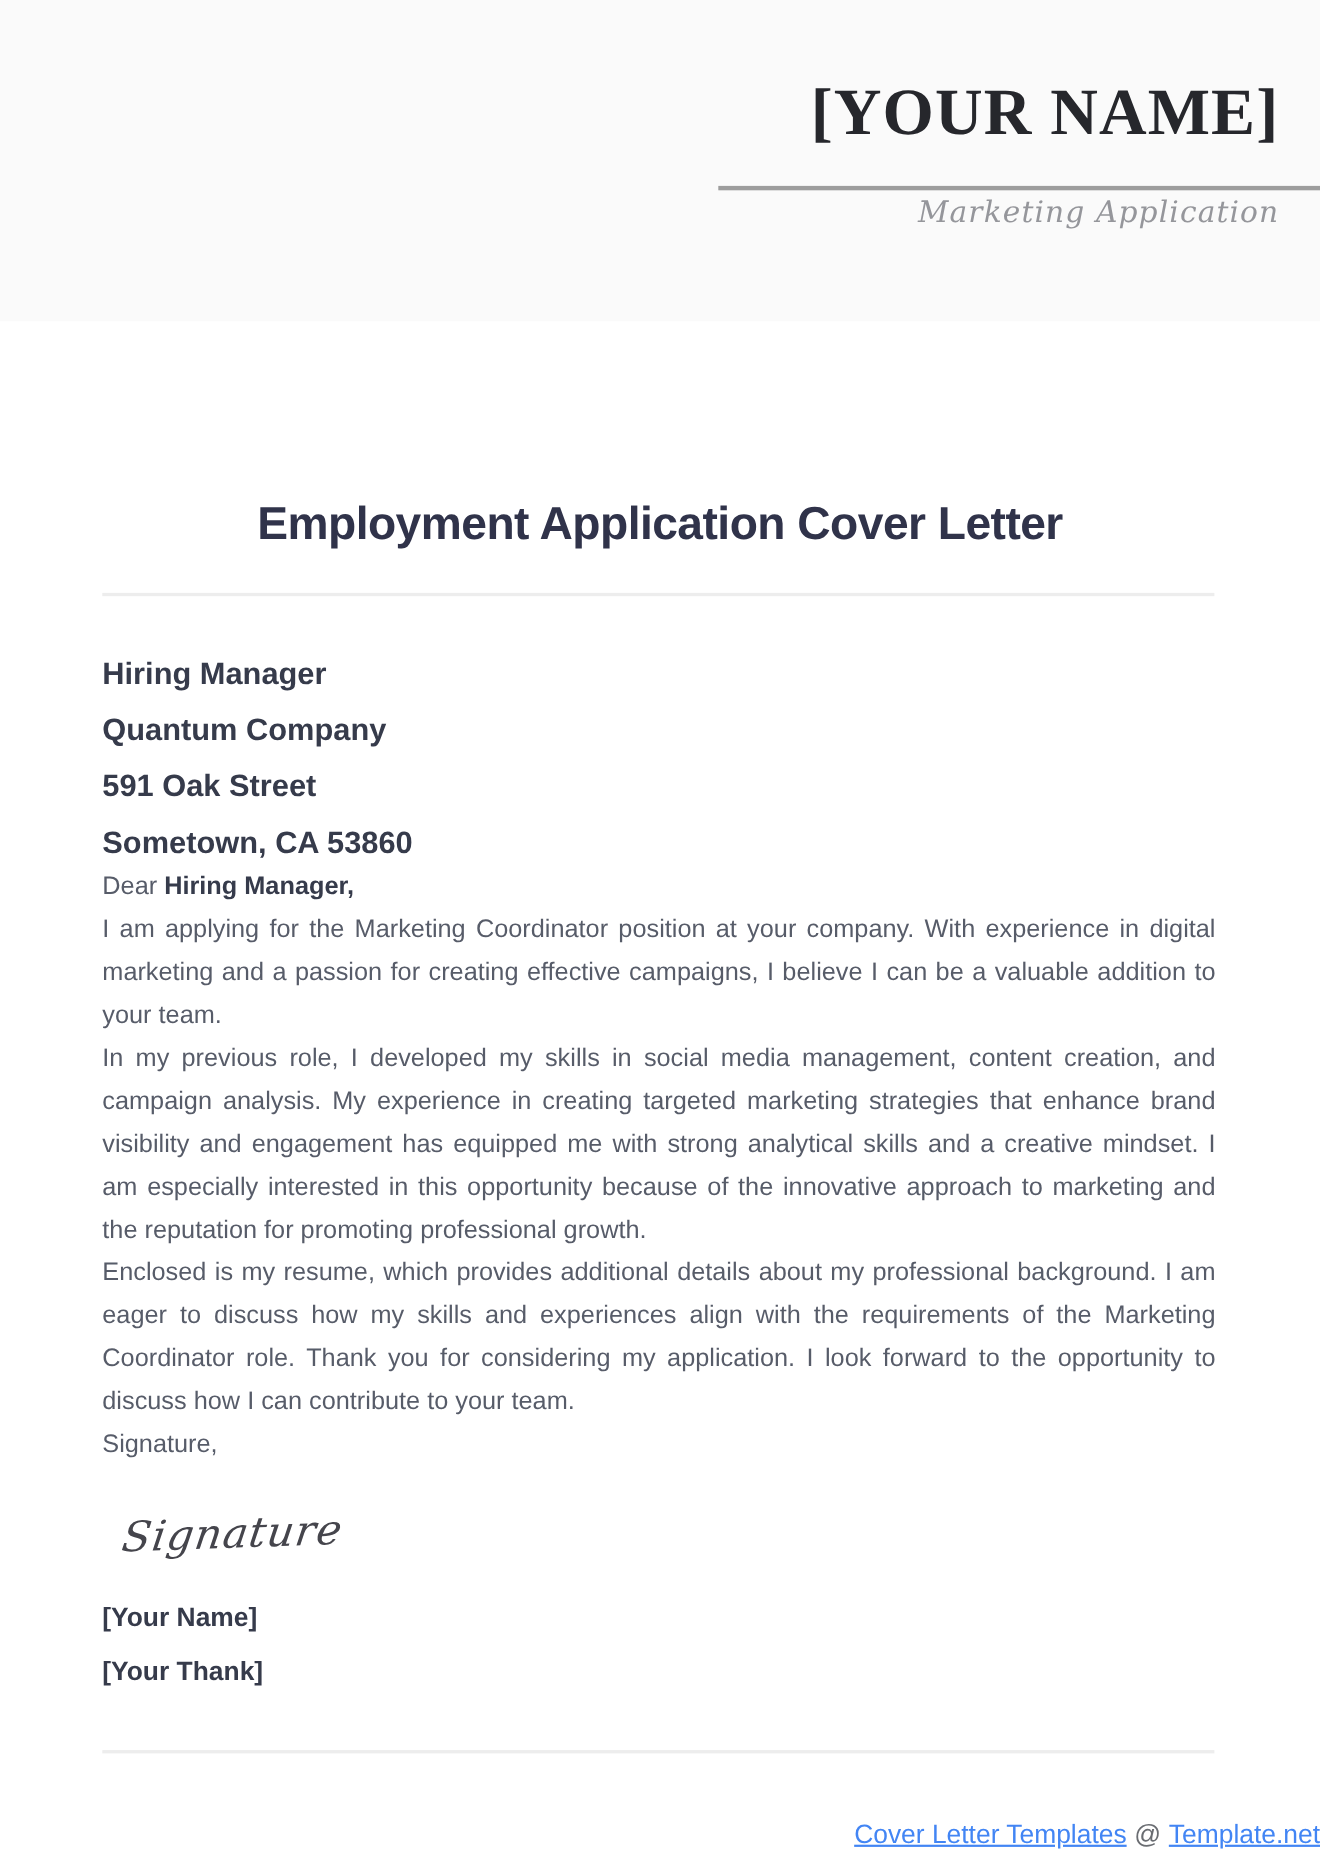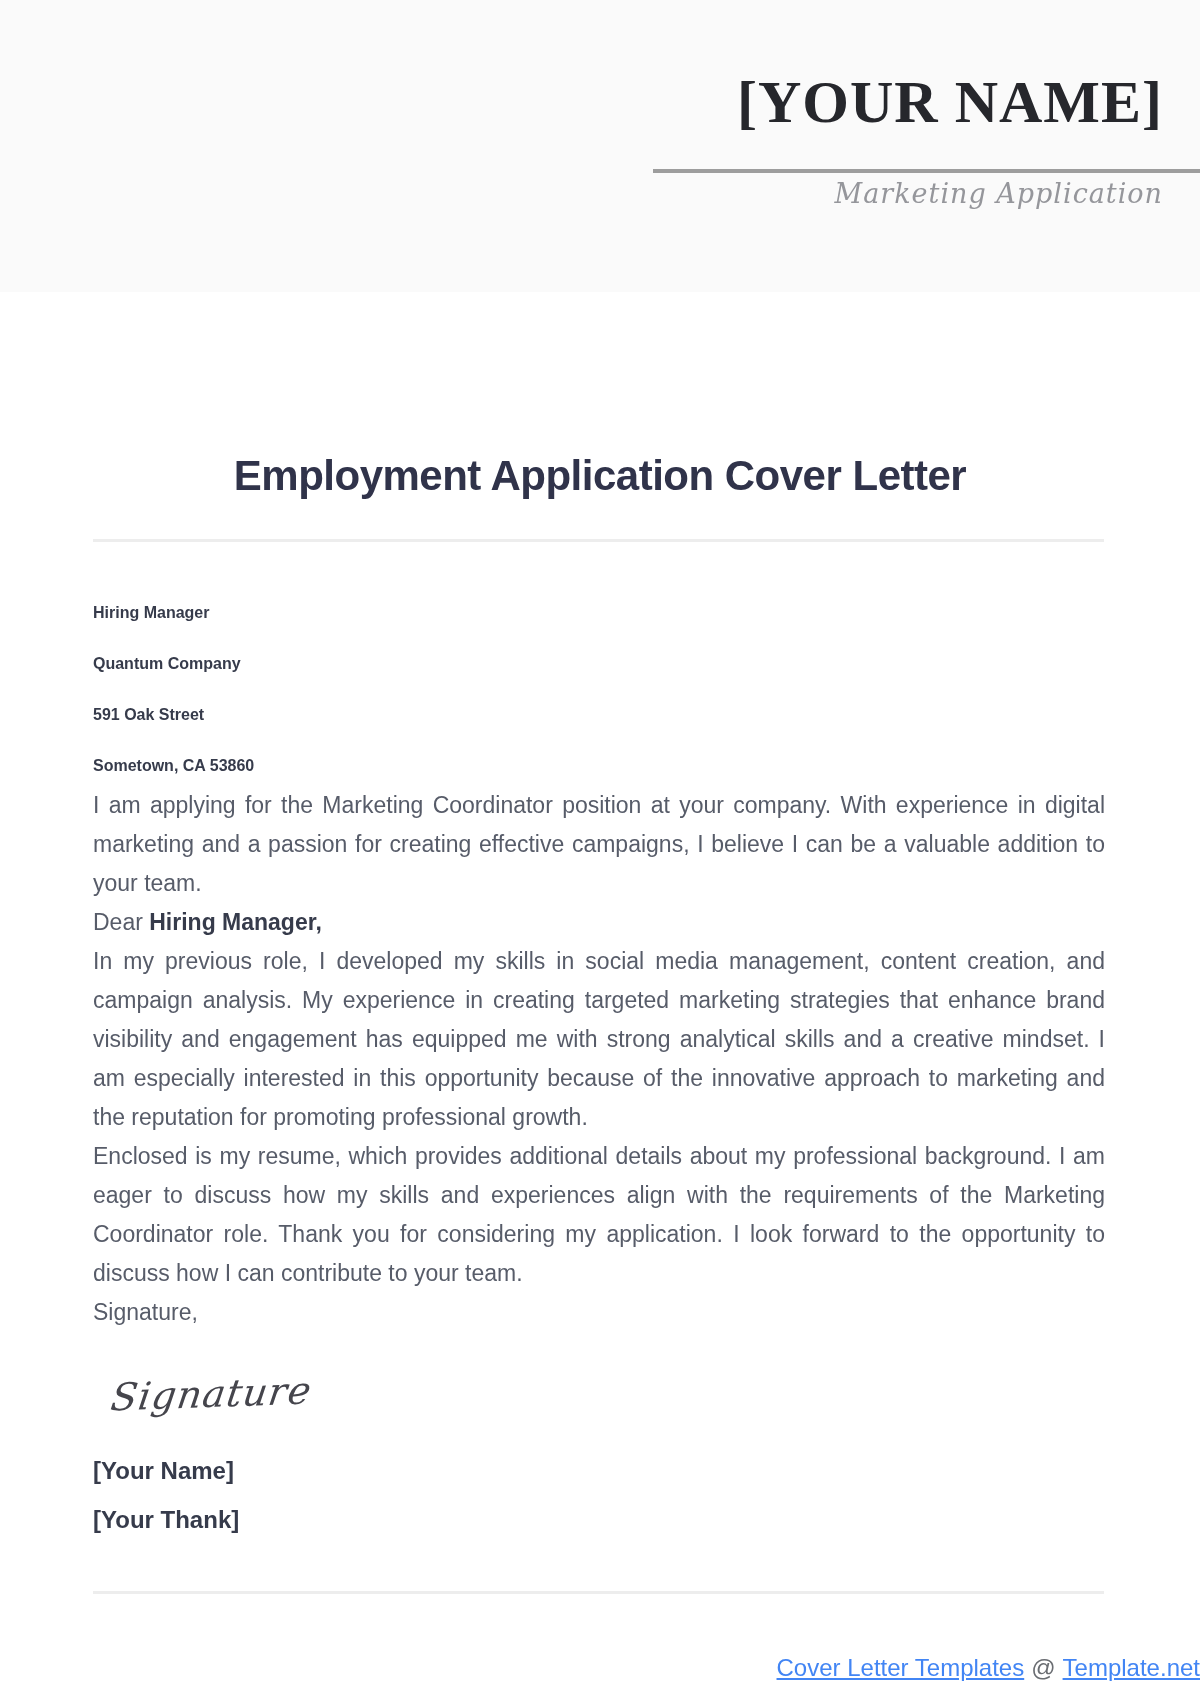--- a/index.html
+++ b/index.html
@@ -55,21 +55,21 @@
   .divider {
     position: absolute; left: 93px;
     width: 1011px; height: 3px;
     background: #ededed;
   }
   .divider-top { top: 539px; }
   .divider-bottom { top: 1591px; }
   
   .recipient { position: absolute; left: 93px; top: 601px; }
   .recipient-line {
-    font-size: 16px;
+    font-size: 28px;
     font-weight: bold;
     line-height: 24px;
     color: #363b4b;
     margin-bottom: 27px;
     white-space: nowrap;
   }
   
   .letter-body {
     position: absolute; left: 93px; top: 786px;
     width: 1012px;
@@ -131,22 +131,22 @@
   <div class="divider divider-top"></div>
 
   <div class="recipient">
     <div class="recipient-line">Hiring Manager</div>
     <div class="recipient-line">Quantum Company</div>
     <div class="recipient-line">591 Oak Street</div>
     <div class="recipient-line">Sometown, CA 53860</div>
   </div>
 
   <div class="letter-body">
+    <p><span>Dear</span> <span class="salutation-name">Hiring Manager,</span></p>
     <p>I am applying for the Marketing Coordinator position at your company. With experience in digital marketing and a passion for creating effective campaigns, I believe I can be a valuable addition to your team.</p>
-    <p><span>Dear</span> <span class="salutation-name">Hiring Manager,</span></p>
     <p>In my previous role, I developed my skills in social media management, content creation, and campaign analysis. My experience in creating targeted marketing strategies that enhance brand visibility and engagement has equipped me with strong analytical skills and a creative mindset. I am especially interested in this opportunity because of the innovative approach to marketing and the reputation for promoting professional growth.</p>
     <p>Enclosed is my resume, which provides additional details about my professional background. I am eager to discuss how my skills and experiences align with the requirements of the Marketing Coordinator role. Thank you for considering my application. I look forward to the opportunity to discuss how I can contribute to your team.</p>
     <p>Signature,</p>
   </div>
 
   <div class="signature">Signature</div>
 
   <div class="sender-line sender-name">[Your Name]</div>
   <div class="sender-line sender-email">[Your Thank]</div>
 

